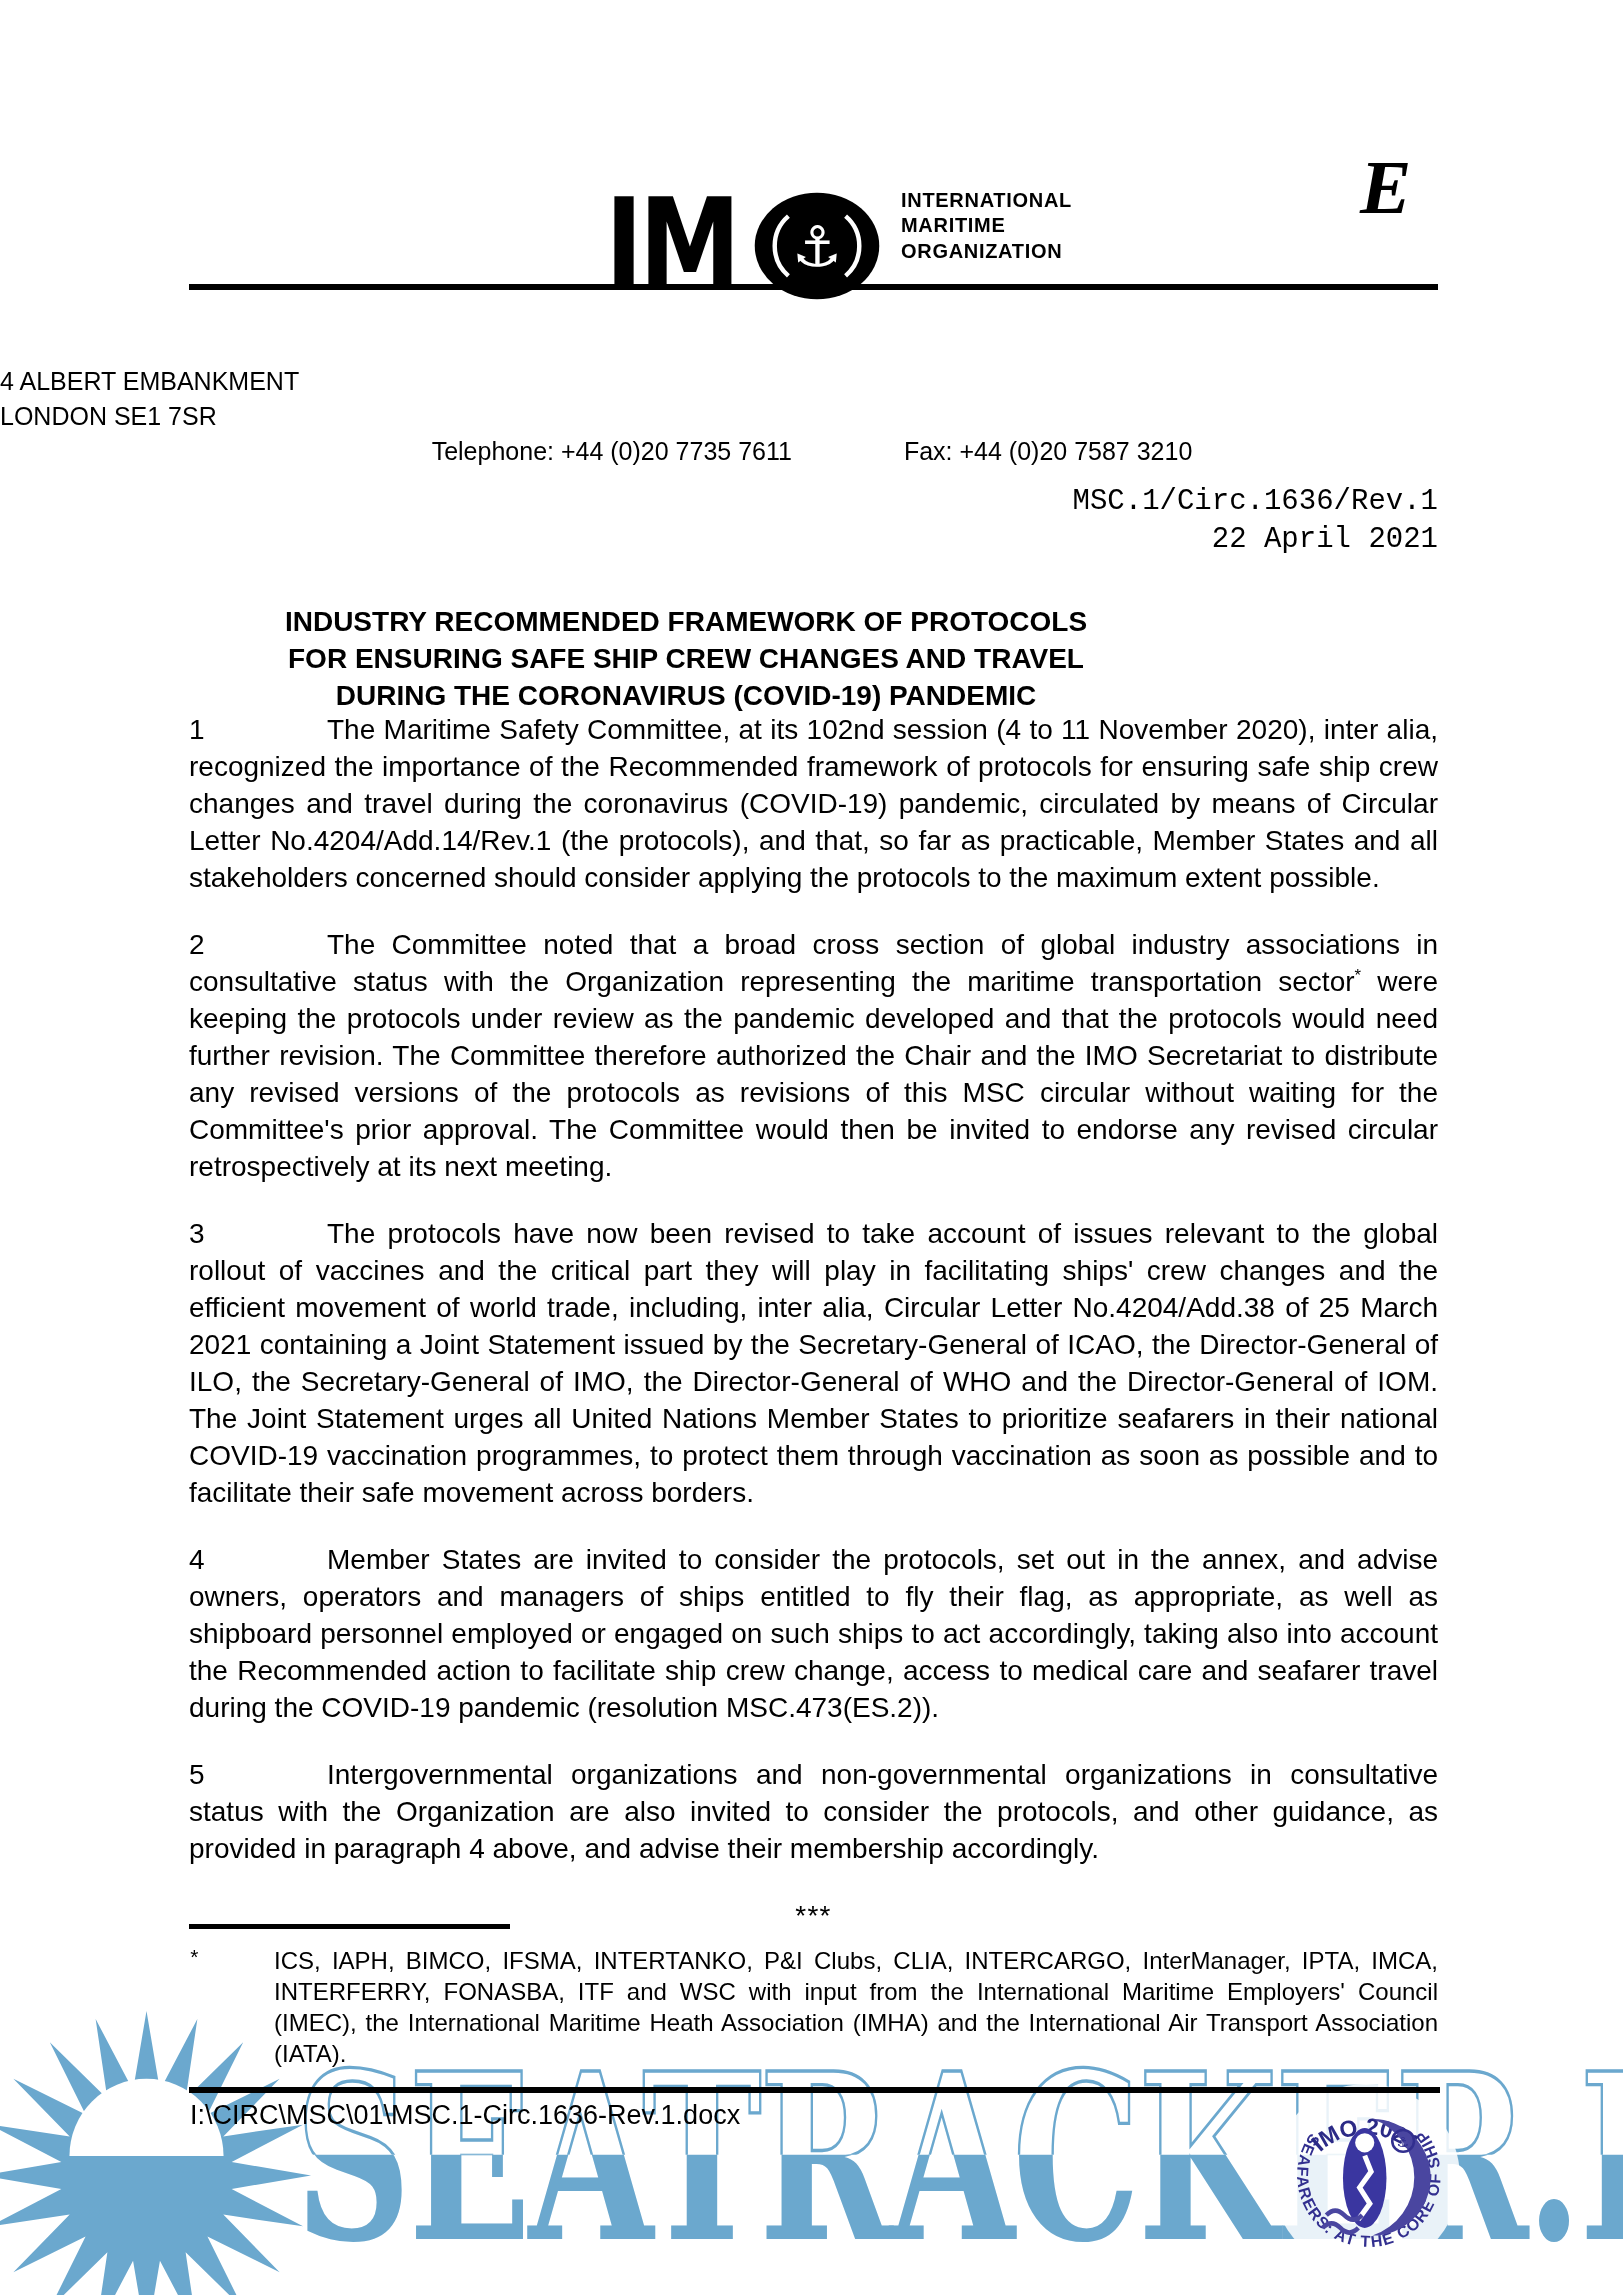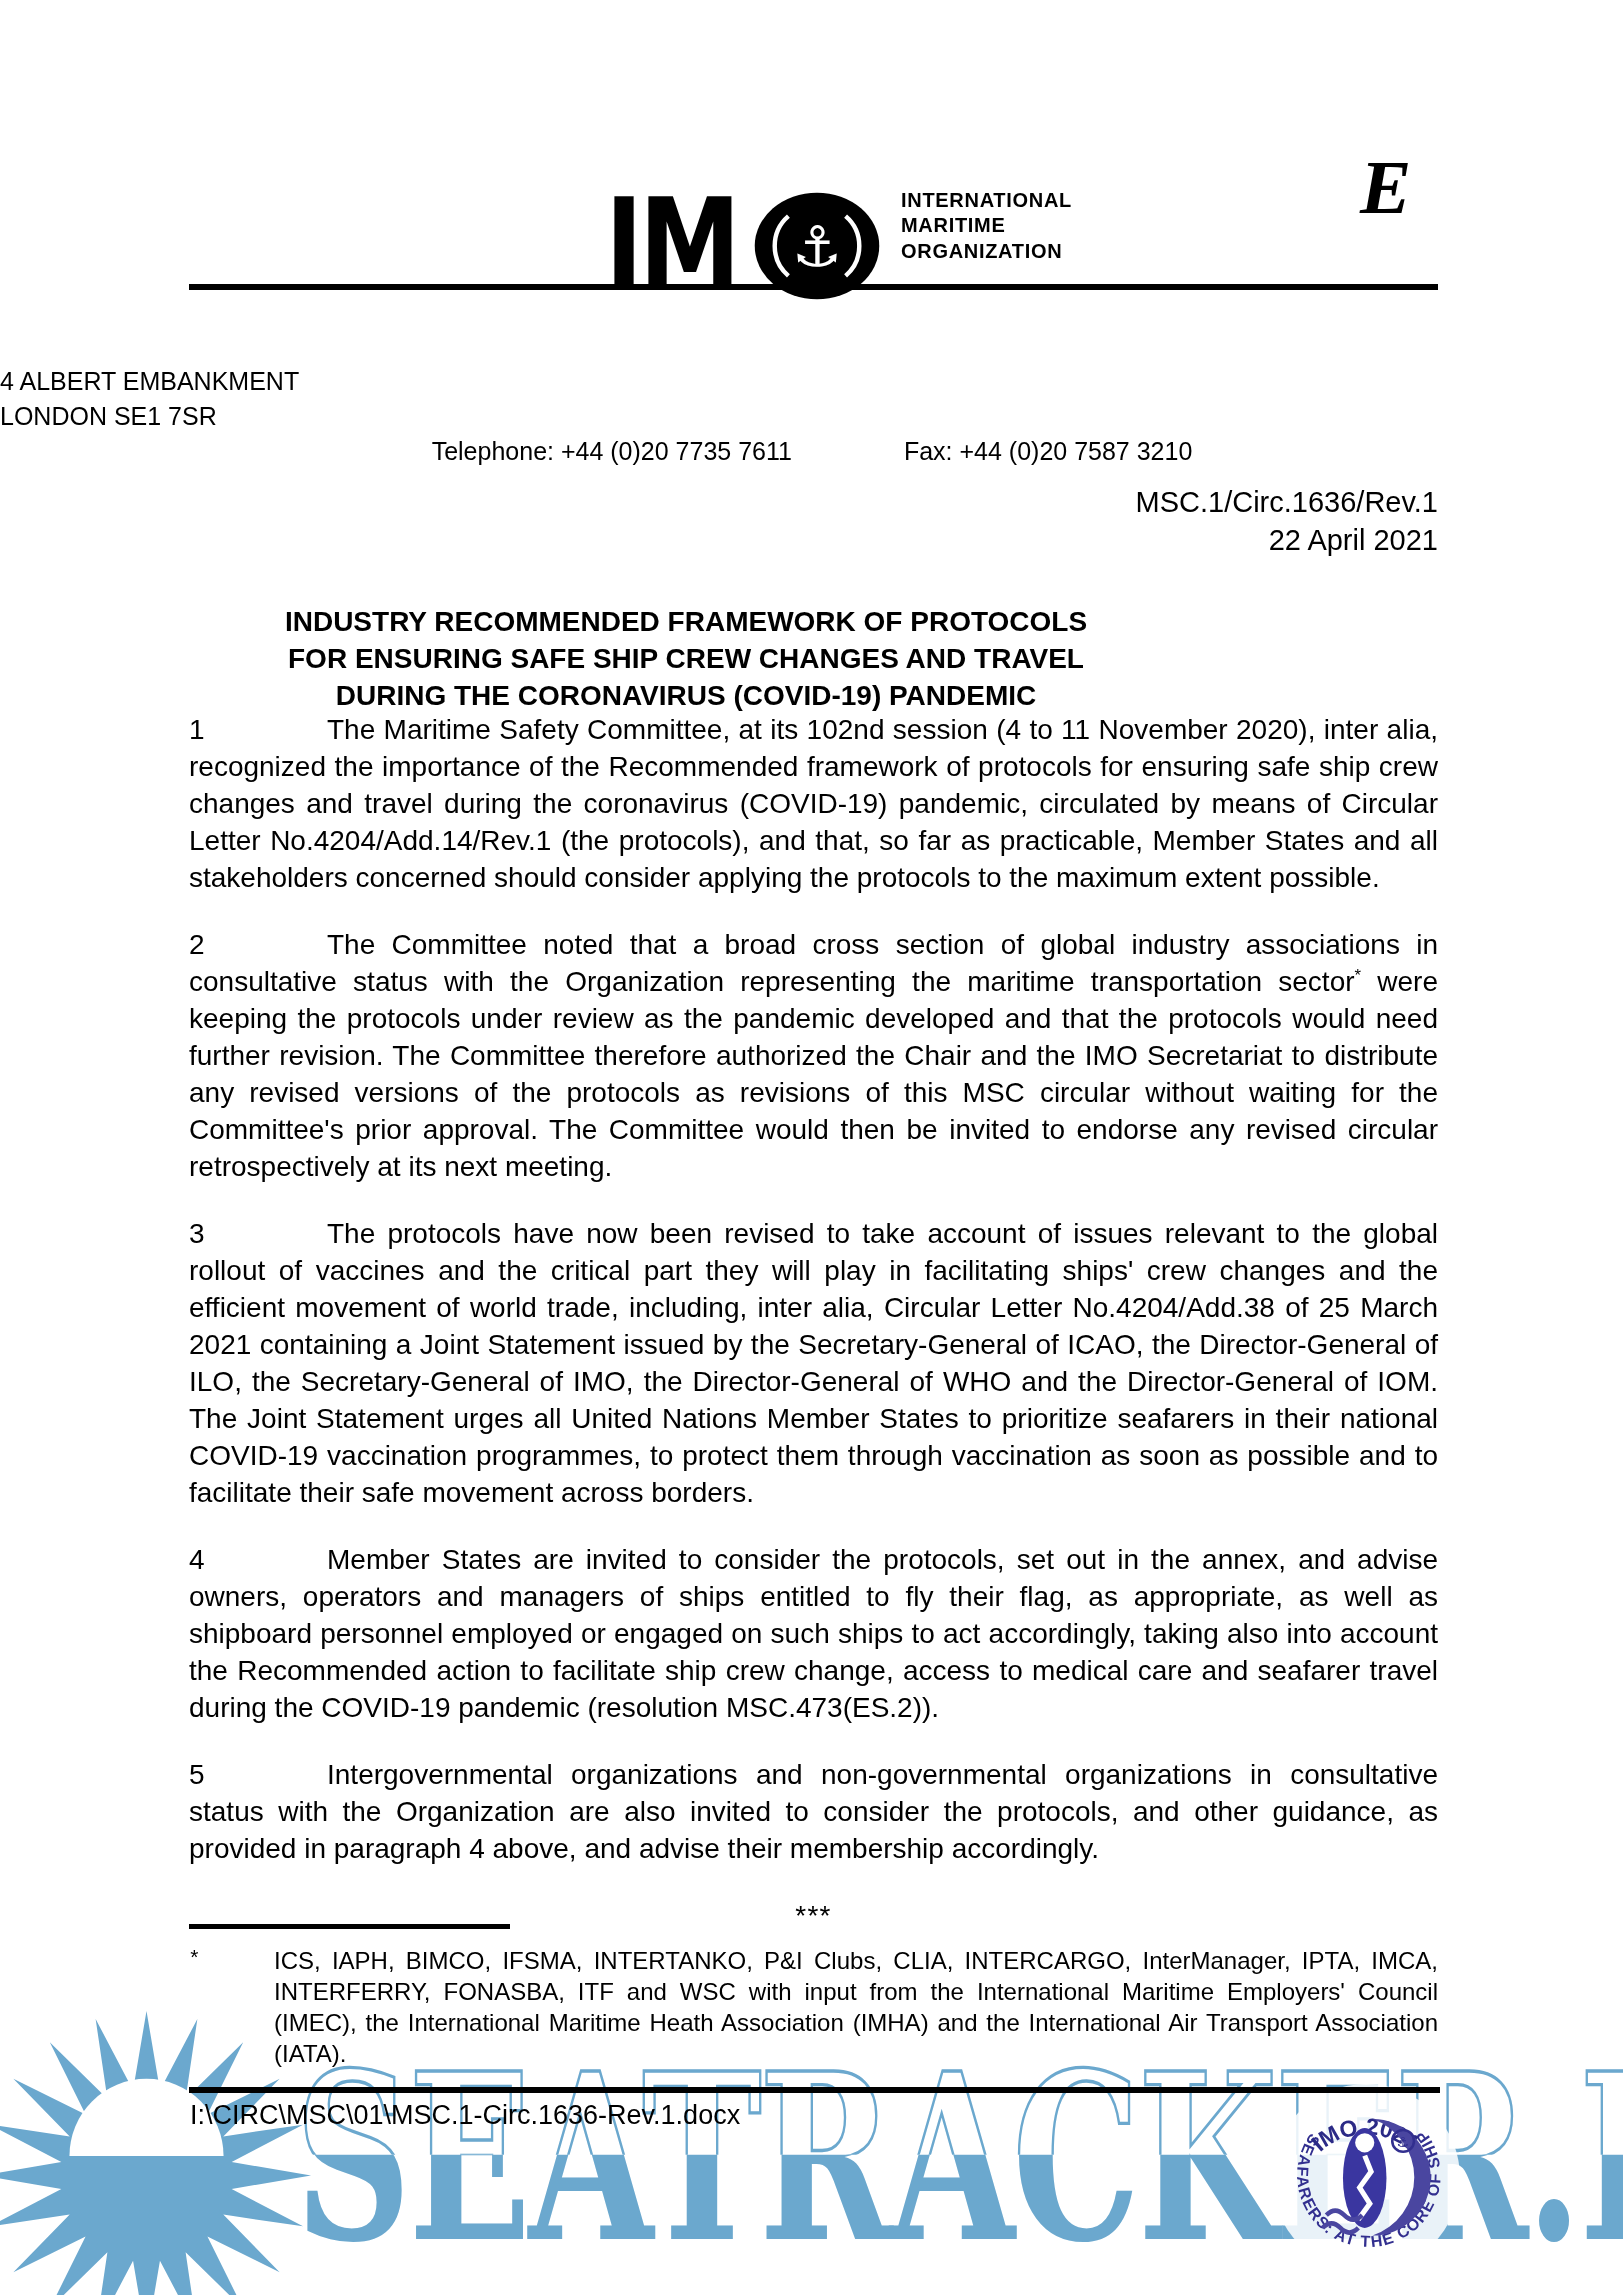--- a/index.html
+++ b/index.html
@@ -37,21 +37,21 @@
     font-weight:bold; font-size:20px; line-height:25.4px; letter-spacing:0.7px;
   }
   .lang-letter {
     position:absolute; left:1360px; top:149px;
     font-family:"Liberation Serif", serif; font-weight:bold; font-style:italic;
     font-size:77px; line-height:77px;
   }
   .header-rule { position:absolute; left:189px; top:284px; width:1249px; height:5.9px; background:#000; }
   .address-block { position:absolute; left:0; top:364px; width:1624px; text-align:left; font-size:25px; line-height:35px; }
   .phone-line { display:flex; justify-content:center; gap:112px; }
-  .ref-block { position:absolute; right:186px; top:483px; text-align:right; font-size:29px; line-height:38px; }
+  .ref-block { position:absolute; right:186px; top:483px; text-align:right; font-size:29px; line-height:38px;font-family:Liberation Mono, monospace; }
   .doc-title { position:absolute; left:0; top:603px; width:1372px; text-align:center; font-weight:bold; font-size:28px; line-height:37px; }
   .body-text { position:absolute; left:189px; top:711px; width:1249px; font-size:28px; line-height:37px; text-align:justify; }
   .body-text p { margin:0 0 30px 0; }
   .pnum { display:inline-block; width:138px; }
   .it { }
   sup { font-size:60%; vertical-align:super; line-height:0; }
   .stars { text-align:center; margin-top:23.5px; font-size:28px; letter-spacing:1.3px; }
   .fn-rule { position:absolute; left:189px; top:1924px; width:321px; height:5.2px; background:#000; }
   .footnote { position:absolute; left:189px; top:1945px; width:1249px; font-size:24px; line-height:31px; text-align:justify; }
   .fn-marker { position:absolute; left:1.3px; top:-3.9px; font-size:21px; }

